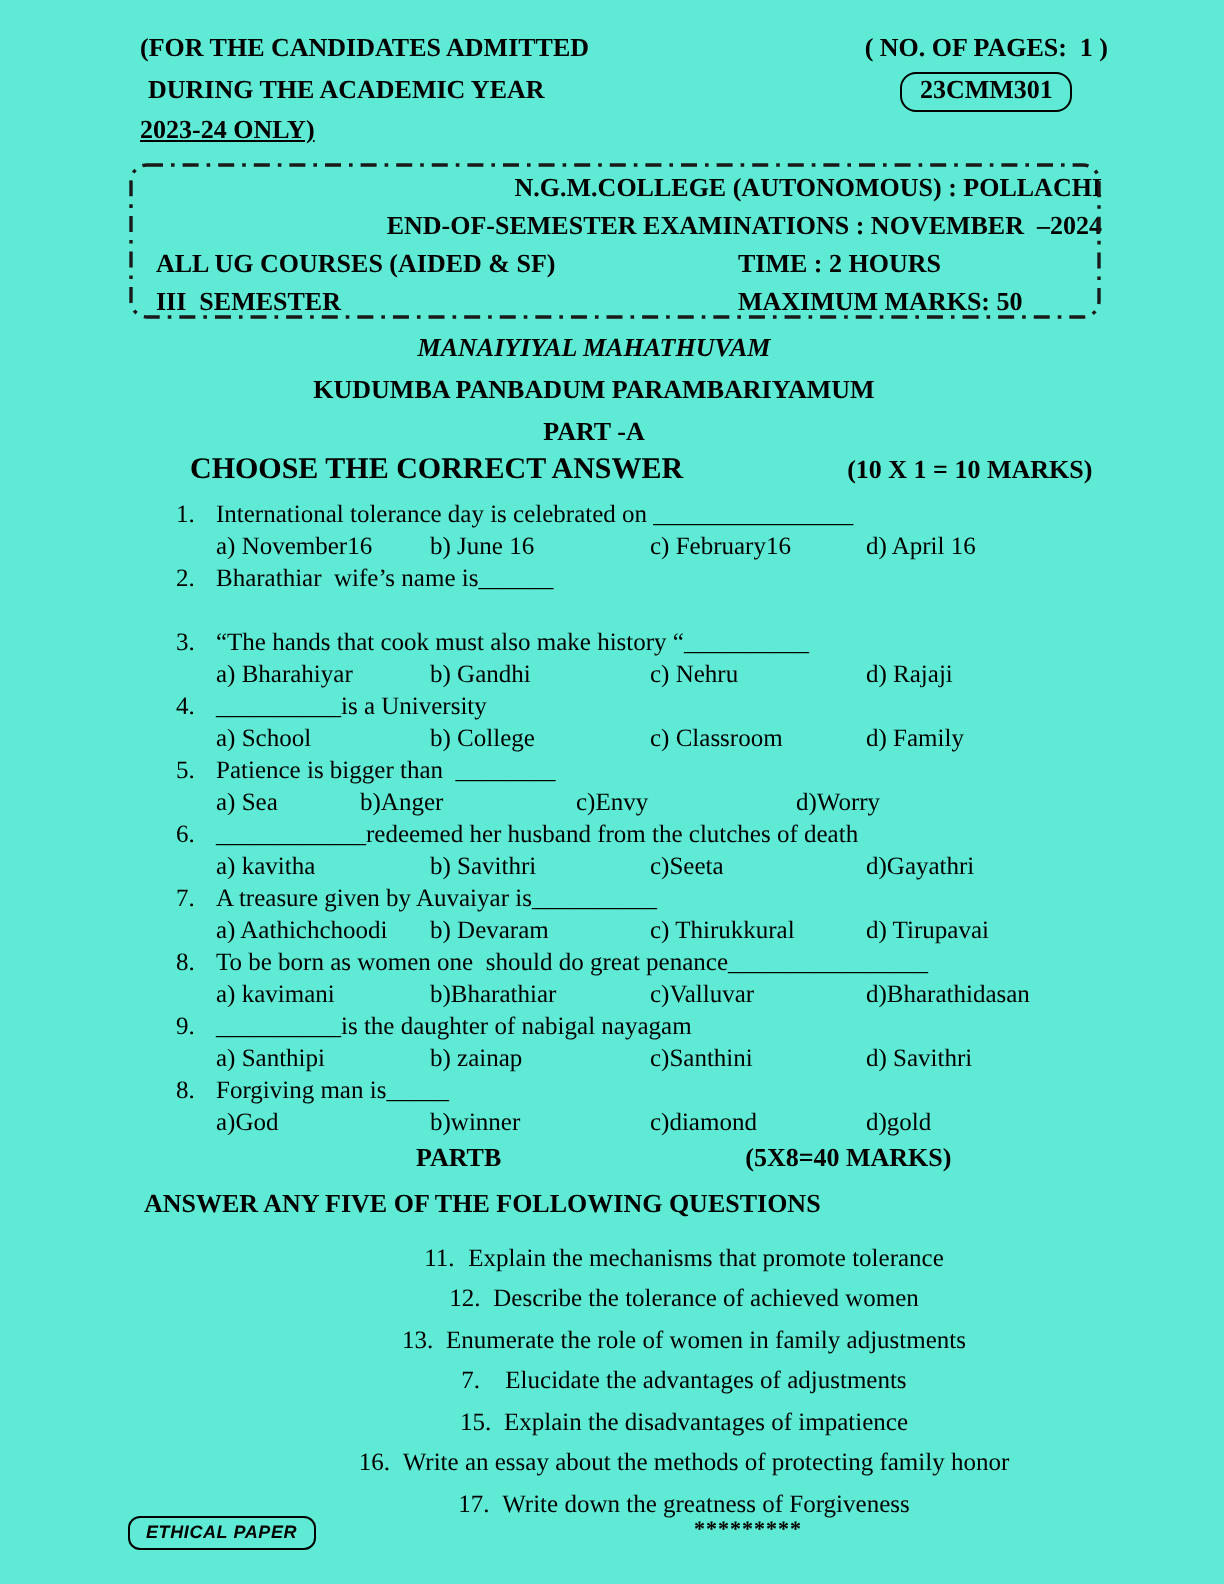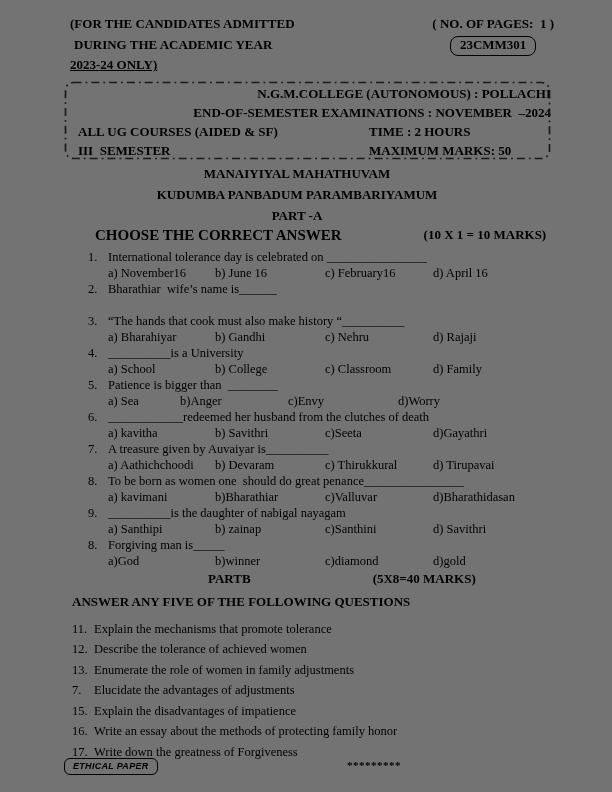--- a/index.html
+++ b/index.html
@@ -1,21 +1,21 @@
 <!DOCTYPE html>
 <html><head>
 <meta charset="utf-8">
 <style>
   * { box-sizing: border-box; }
   html, body { margin: 0; padding: 0; background: #e8e8e8; }
   body { font-family: "Liberation Serif", serif; color: #000; }
   .page {
     position: relative;
     width: 612px; height: 792px;
-    background: #737373;
+    background: #5eead4;
     margin: 0 auto;
     overflow: hidden;
   }
   .pre { white-space: pre-wrap; }
 
   
   .top-header {
     display: flex; justify-content: space-between;
     padding: 14px 58px 0 70px;
   }
@@ -53,21 +53,21 @@
     padding: 0 22px 0 14px;
     font-weight: bold; font-size: 13px; line-height: 19px;
   }
   .ib-row .right { text-align: left; width: 160px; }
 
   
   .title {
     text-align: center; font-weight: bold; font-size: 13px; line-height: 21px;
     width: 594px;
   }
-  .title.first { margin-top: 3px; }
+  .title.first { margin-top: 3px; font-style: italic; }
 
   
   .choose-row { display: flex; margin: 1px 0 0 95px; }
   .choose-row .instr { font-weight: bold; font-size: 15px; }
   .choose-row .marks { font-weight: bold; font-size: 13px; margin-left: 82px; }
 
   .qa-wrap { margin: 5px 0 0 88px; font-size: 12.5px; }
   .qa-item { height: 32px; }
   .qa-line { display: flex; line-height: 16px; }
   .qa-num { width: 20px; flex: 0 0 20px; }
@@ -81,21 +81,21 @@
 
   
   .partb-row { display: flex; margin: 2px 0 0 208px; }
   .partb-row .label { font-weight: bold; font-size: 13px; }
   .partb-row .marks { font-weight: bold; font-size: 13px; margin-left: 122px; }
   .answer-head {
     font-weight: bold; font-size: 13px;
     margin: 7px 0 0 72px;
   }
   .pb-wrap { margin: 9px 0 0 72px; font-size: 12.5px; }
-  .pb-item { display: flex; line-height: 20.6px; }
+  .pb-item { display: flex; line-height: 20.6px; justify-content: center; }
   .pb-num { width: 22px; flex: 0 0 22px; }
 
   
   .footer { position: absolute; left: 0; right: 0; bottom: 12px; height: 22px; }
   .ethical-badge {
     position: absolute; left: 64px; top: 0;
     border: 1.5px solid #000; border-radius: 6px;
     padding: 2px 8px 3px 8px;
     font-family: "Liberation Sans", sans-serif;
     font-weight: bold; font-style: italic; font-size: 9px;

